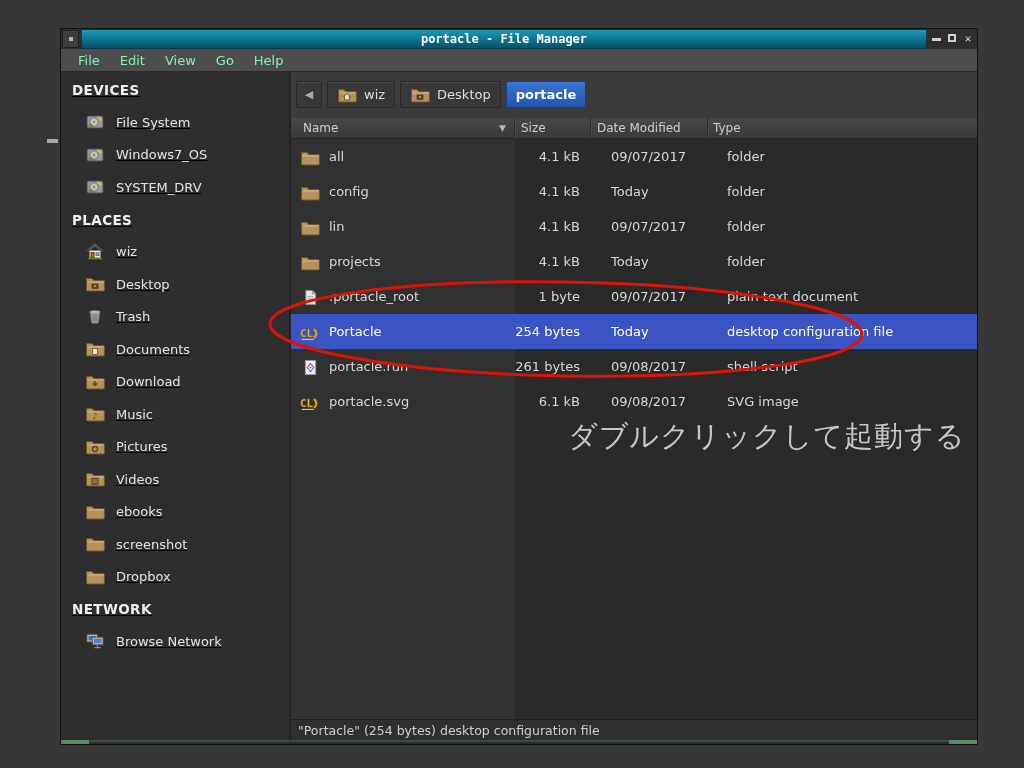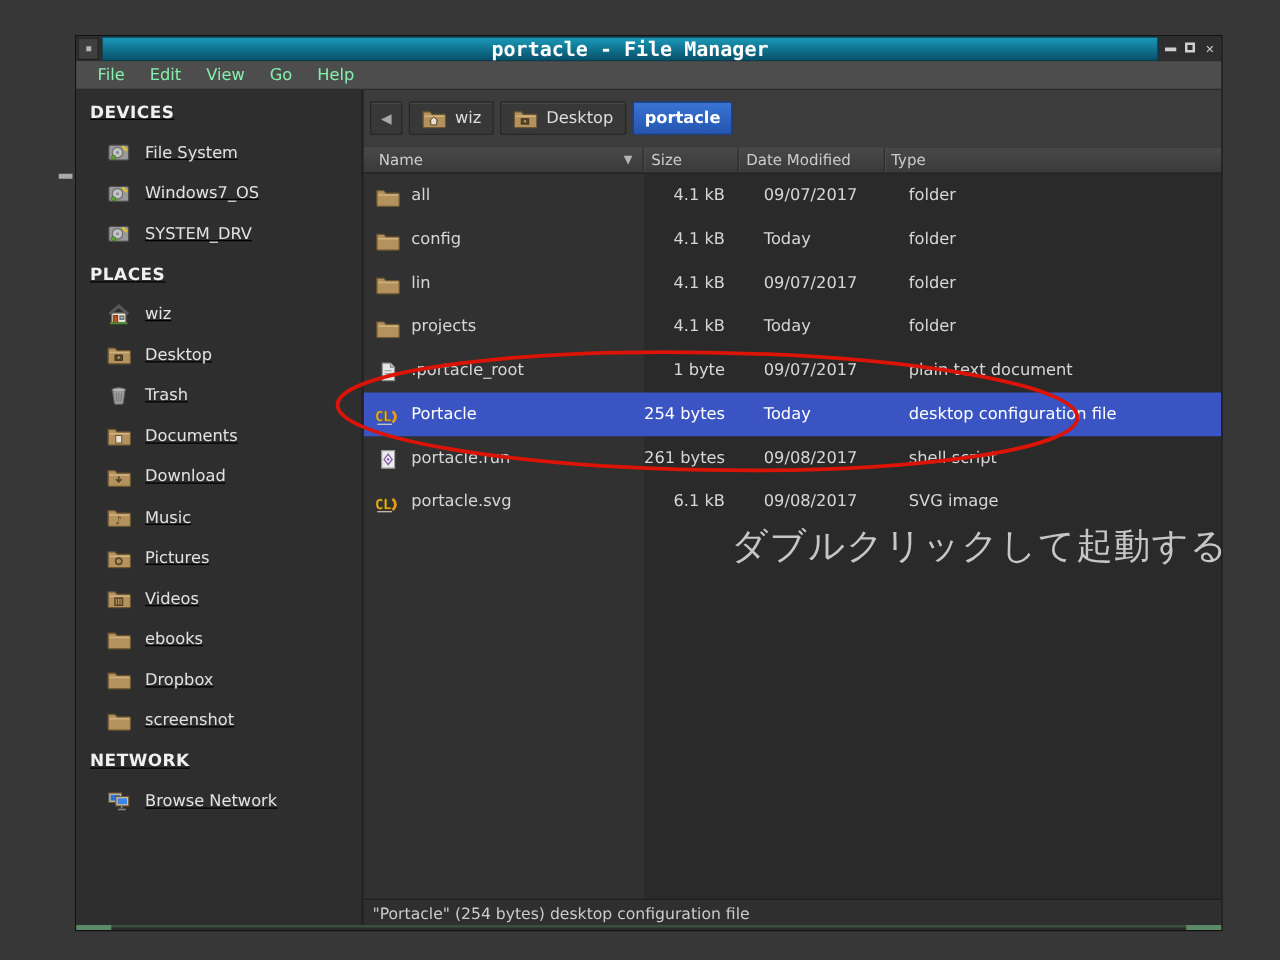--- a/index.html
+++ b/index.html
@@ -16,21 +16,21 @@
     position:absolute; left:60px; top:28px; width:918px; height:717px;
     background:#3c3c3c; border:1px solid #121212; box-sizing:border-box;
     display:flex; flex-direction:column;
   }
   .titlebar{height:20px; display:flex; align-items:stretch; background:#2e2e2e;}
   .win-menu-btn{width:17px; height:18px; margin:1px 2px 1px 1px; background:#3f3f3f;
     border:1px solid #222; box-sizing:border-box; display:flex; align-items:center; justify-content:center;}
   .win-menu-btn .dot{width:4px; height:4px; background:#b5b5b5;}
   .title-area{flex:1; background:linear-gradient(#1a9ab9,#07506a); border:1px solid #0b3b4c;
     display:flex; align-items:center; justify-content:center;}
-  .title-text{color:#fff; font-family:"DejaVu Sans Mono", monospace; font-weight:bold; font-size:16px;}
+  .title-text{color:#fff; font-family:"DejaVu Sans Mono", monospace; font-weight:bold; font-size:12px;}
   .win-controls{display:flex; align-items:center; gap:2px; padding:0 2px; background:#2e2e2e;}
   .win-ctl{width:14px; height:14px; color:#cfcfcf; font-size:11px; line-height:14px;
     text-align:center; cursor:default; font-family:"DejaVu Sans Mono", monospace;}
   .win-ctl.max span{display:inline-block; width:8px; height:8px; border:2px solid #cfcfcf; box-sizing:border-box;}
   .win-ctl.min span{display:inline-block; width:9px; height:3px; background:#cfcfcf; margin-bottom:1px;}
 
   .menubar{height:22px; background:#4d4d4d; border-bottom:1px solid #2a2a2a;
     display:flex; align-items:center; padding-left:8px; gap:2px;}
   .menu-item{color:#86efac; font-size:13px; padding:2px 9px;}
 
@@ -84,21 +84,21 @@
     display:flex; align-items:center; padding-left:7px;}
   .statusbar span{color:#cccccc; font-size:12.5px;}
 
   .window-bottom{height:4px; background:#2c2c2c; position:relative;}
   .window-bottom .bline{position:absolute; left:2px; right:2px; top:0; height:2px; background:#35503c;}
   .grip{position:absolute; top:0; width:28px; height:4px; background:#5d8a66;}
   .grip.left{left:0;} .grip.right{right:0;}
 
   
   .ellipse-overlay{position:absolute; left:0; top:0; width:1024px; height:768px; pointer-events:none;}
-  .jp-note{position:absolute; left:585px; top:417px; font-size:29px; letter-spacing:1px;
+  .jp-note{position:absolute; left:568px; top:417px; font-size:29px; letter-spacing:1px;
     color:#c6c6c6; font-family:"DejaVu Sans", sans-serif; pointer-events:none; white-space:nowrap;}
 </style>
 </head>
 <body>
 
 <div class="desktop">
   <div class="stray-dash"></div>
 
   <div class="window">
 
@@ -258,30 +258,30 @@
             </span>
     <span class="label">ebooks</span>
   </div>
           <div class="side-item">
     <span class="icon">
               <svg width="20" height="16" viewBox="0 0 20 16">
                 <path d="M1.5 2.5 h5.5 l1.8 2 h9.7 q0.9 0 0.9 0.9 v8.7 q0 0.9 -0.9 0.9 H2.4 q-0.9 0 -0.9 -0.9 z" fill="#b3925e" stroke="#6d5632"></path>
                 <path d="M2.5 6 h16" stroke="#d2b380" stroke-width="1.2"></path>
               </svg>
             </span>
+    <span class="label">screenshot</span>
+  </div>
+          <div class="side-item">
+    <span class="icon">
+              <svg width="20" height="16" viewBox="0 0 20 16">
+                <path d="M1.5 2.5 h5.5 l1.8 2 h9.7 q0.9 0 0.9 0.9 v8.7 q0 0.9 -0.9 0.9 H2.4 q-0.9 0 -0.9 -0.9 z" fill="#b3925e" stroke="#6d5632"></path>
+                <path d="M2.5 6 h16" stroke="#d2b380" stroke-width="1.2"></path>
+              </svg>
+            </span>
     <span class="label">Dropbox</span>
-  </div>
-          <div class="side-item">
-    <span class="icon">
-              <svg width="20" height="16" viewBox="0 0 20 16">
-                <path d="M1.5 2.5 h5.5 l1.8 2 h9.7 q0.9 0 0.9 0.9 v8.7 q0 0.9 -0.9 0.9 H2.4 q-0.9 0 -0.9 -0.9 z" fill="#b3925e" stroke="#6d5632"></path>
-                <path d="M2.5 6 h16" stroke="#d2b380" stroke-width="1.2"></path>
-              </svg>
-            </span>
-    <span class="label">screenshot</span>
   </div>
           <div class="side-header">NETWORK</div>
           <div class="side-item">
     <span class="icon">
               <svg width="20" height="16" viewBox="0 0 20 17">
                 <rect x="1.5" y="1.5" width="11" height="8" fill="#cfc4a8" stroke="#6d5632"></rect>
                 <rect x="3" y="3" width="8" height="5" fill="#2f6fd6"></rect>
                 <rect x="7.5" y="4.5" width="11" height="8" fill="#cfc4a8" stroke="#6d5632"></rect>
                 <rect x="9" y="6" width="8" height="5" fill="#3f82e8"></rect>
                 <path d="M12.5 12.5 v2 M9.5 15.5 h6.5" stroke="#8a8a8a" stroke-width="1.4"></path>

